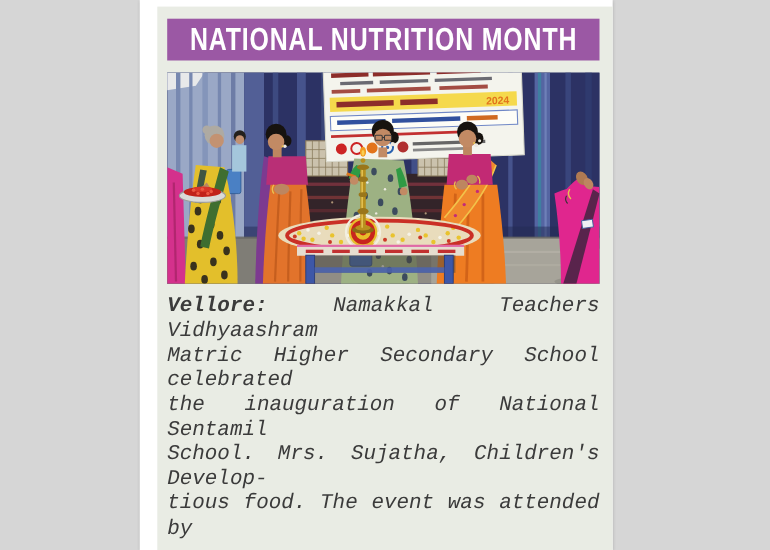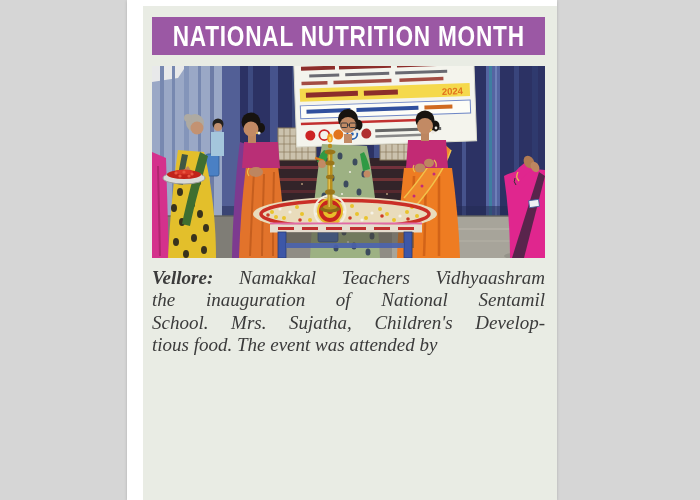--- a/index.html
+++ b/index.html
@@ -4,21 +4,21 @@
 <style>
   html,body{margin:0;padding:0;width:700px;height:500px;overflow:hidden;}
   body{font-family:"Liberation Sans",sans-serif;background:#d6d6d6;position:relative;}
   .stage{position:absolute;inset:0;background:#d6d6d6;}
   .paper{position:absolute;left:127px;top:0;width:430px;height:500px;background:#ffffff;box-shadow:0 1px 3px rgba(0,0,0,.18);}
   .tint{position:absolute;left:16px;top:6px;width:414px;height:494px;background:#e9ece4;}
   .headline-box{position:absolute;left:9px;top:11px;width:393px;height:38px;background:#9b58a4;display:flex;align-items:center;justify-content:center;overflow:hidden;}
   .headline-text{font-weight:bold;font-size:29px;line-height:38px;color:#ffffff;letter-spacing:1px;white-space:nowrap;transform:scaleX(0.78);transform-origin:center;}
   .photo{position:absolute;left:9px;top:60px;width:393px;height:192px;display:block;background:#2c3264;}
   .bodytext{position:absolute;left:9px;top:261px;width:393px;}
-  .line{font-family:Liberation Serif, serif;font-style:italic;font-size:19px;line-height:22.4px;color:#3b3b3b;text-align:justify;text-align-last:justify;}
+  .line{font-family:Liberation Mono, monospace;font-style:italic;font-size:19px;line-height:22.4px;color:#3b3b3b;text-align:justify;text-align-last:justify;}
   .line:last-child{text-align-last:left;}
   .dateline{font-weight:bold;}
 </style>
 </head>
 <body>
 
 <div class="stage">
   <div class="paper">
     <div class="tint">
 
@@ -347,20 +347,21 @@
           <circle cx="178" cy="80" r="2.2" fill="#b8901e"></circle>
           <g>
             <ellipse cx="178" cy="72" rx="2.8" ry="4.5" fill="#f29a1e"></ellipse>
             <ellipse cx="178" cy="73" rx="1.4" ry="2.6" fill="#f8cf53"></ellipse>
           </g>
         </g>
       </svg>
 
       <div class="bodytext">
         <div class="line"><b class="dateline">Vellore:</b><span> Namakkal Teachers Vidhyaashram</span></div>
+        <div class="line">Matric Higher Secondary School celebrated</div>
         <div class="line">the inauguration of National Sentamil</div>
         <div class="line">School. Mrs. Sujatha, Children's Develop-</div>
         <div class="line">tious food. The event was attended by</div>
       </div>
 
     </div>
   </div>
 </div>
 
 </body></html>

